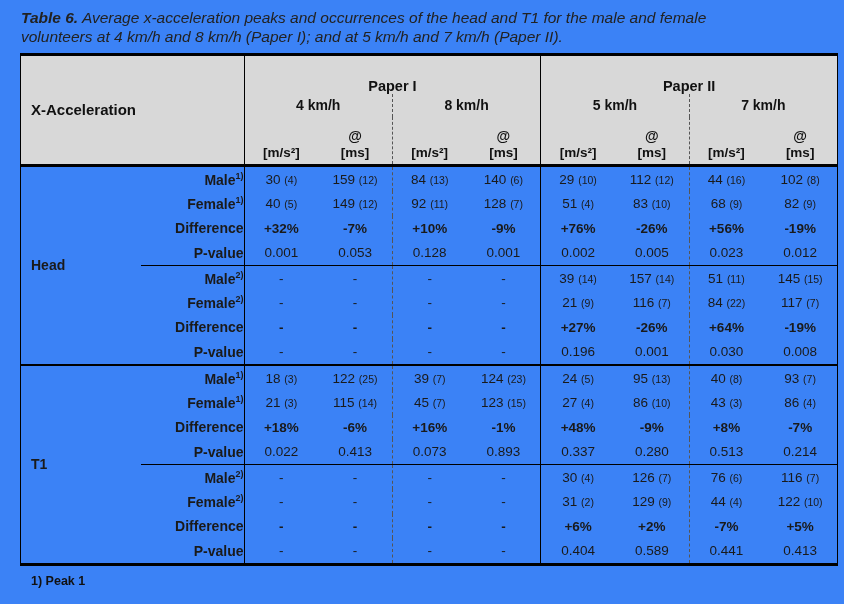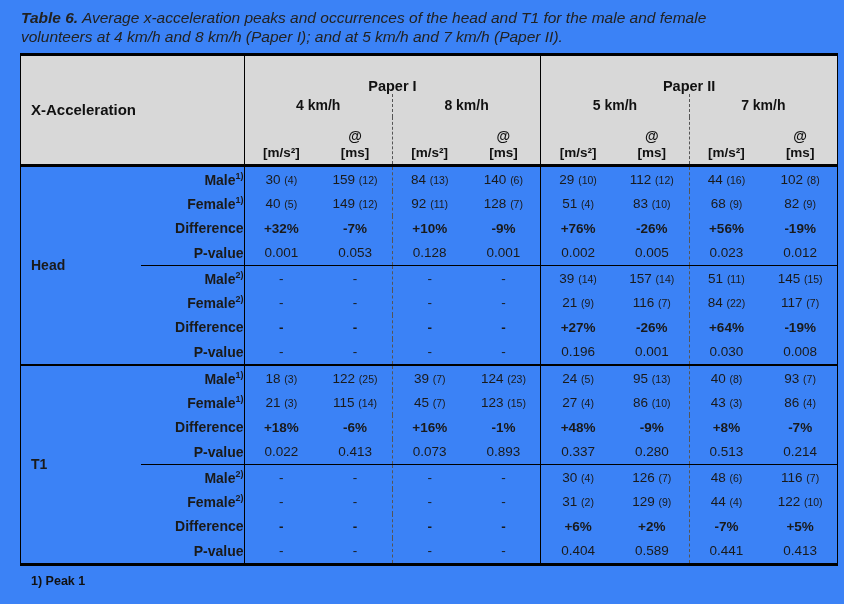--- a/index.html
+++ b/index.html
@@ -246,21 +246,21 @@
           <td class="val">0.214</td>
         </tr>
         <tr class="block-start">
           <td class="rowlabel">Male<sup>2)</sup></td>
           <td class="val v-solid">-</td>
           <td class="val">-</td>
           <td class="val v-dash">-</td>
           <td class="val">-</td>
           <td class="val v-solid"><span>30 </span><span class="paren">(4)</span></td>
           <td class="val"><span>126 </span><span class="paren">(7)</span></td>
-          <td class="val v-dash"><span>48 </span><span class="paren">(6)</span></td>
+          <td class="val v-dash"><span>76 </span><span class="paren">(6)</span></td>
           <td class="val"><span>116 </span><span class="paren">(7)</span></td>
         </tr>
         <tr>
           <td class="rowlabel">Female<sup>2)</sup></td>
           <td class="val v-solid">-</td>
           <td class="val">-</td>
           <td class="val v-dash">-</td>
           <td class="val">-</td>
           <td class="val v-solid"><span>31 </span><span class="paren">(2)</span></td>
           <td class="val"><span>129 </span><span class="paren">(9)</span></td>

